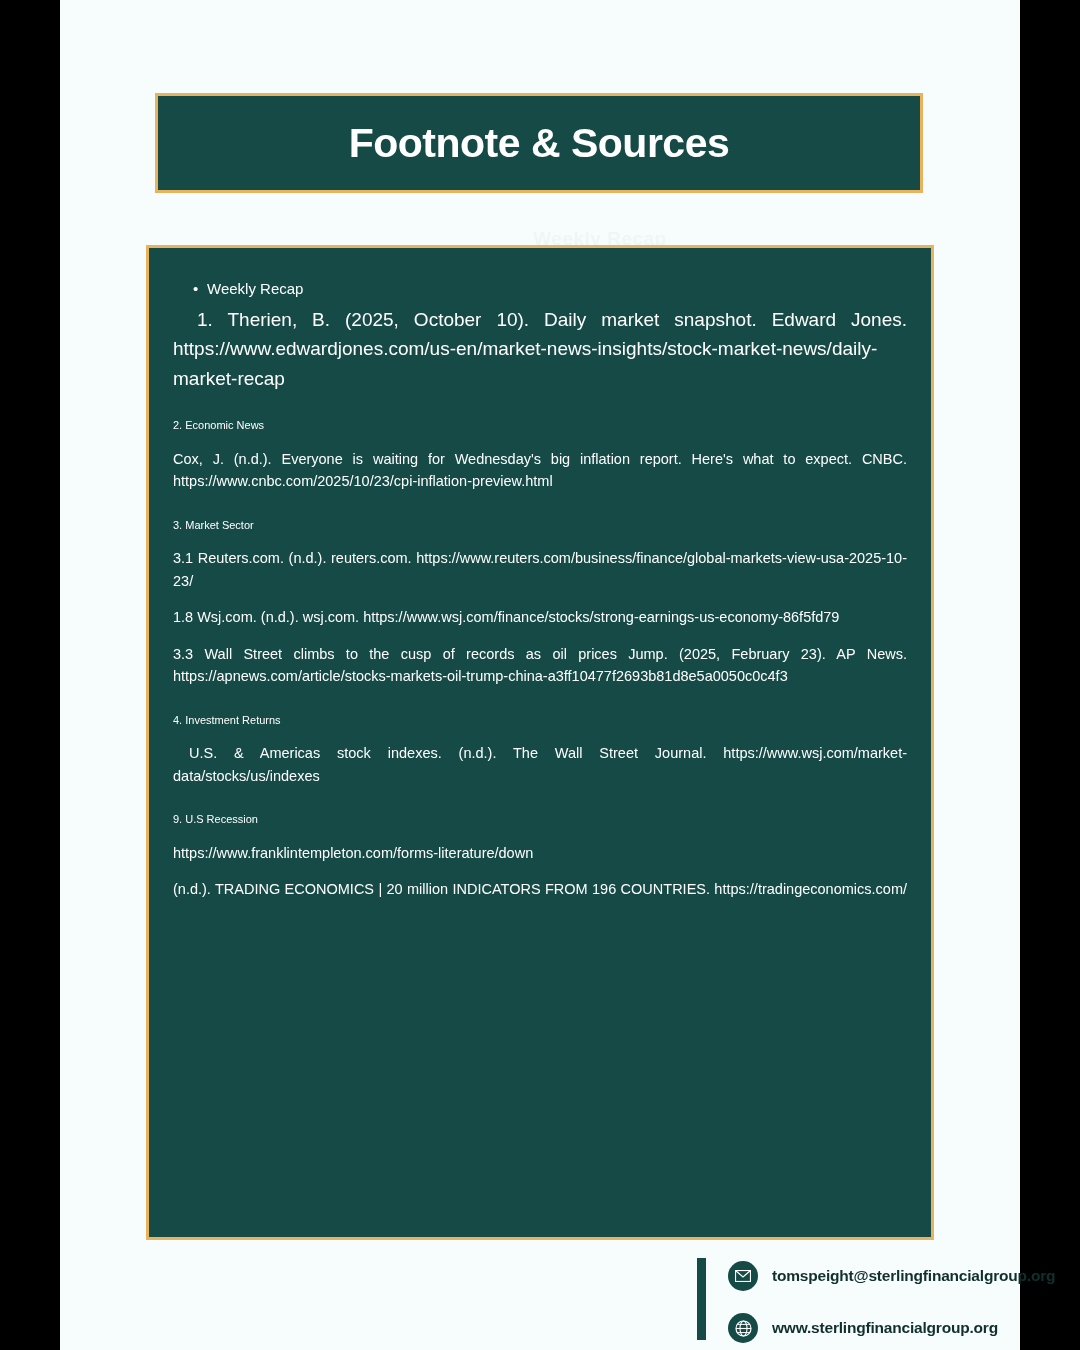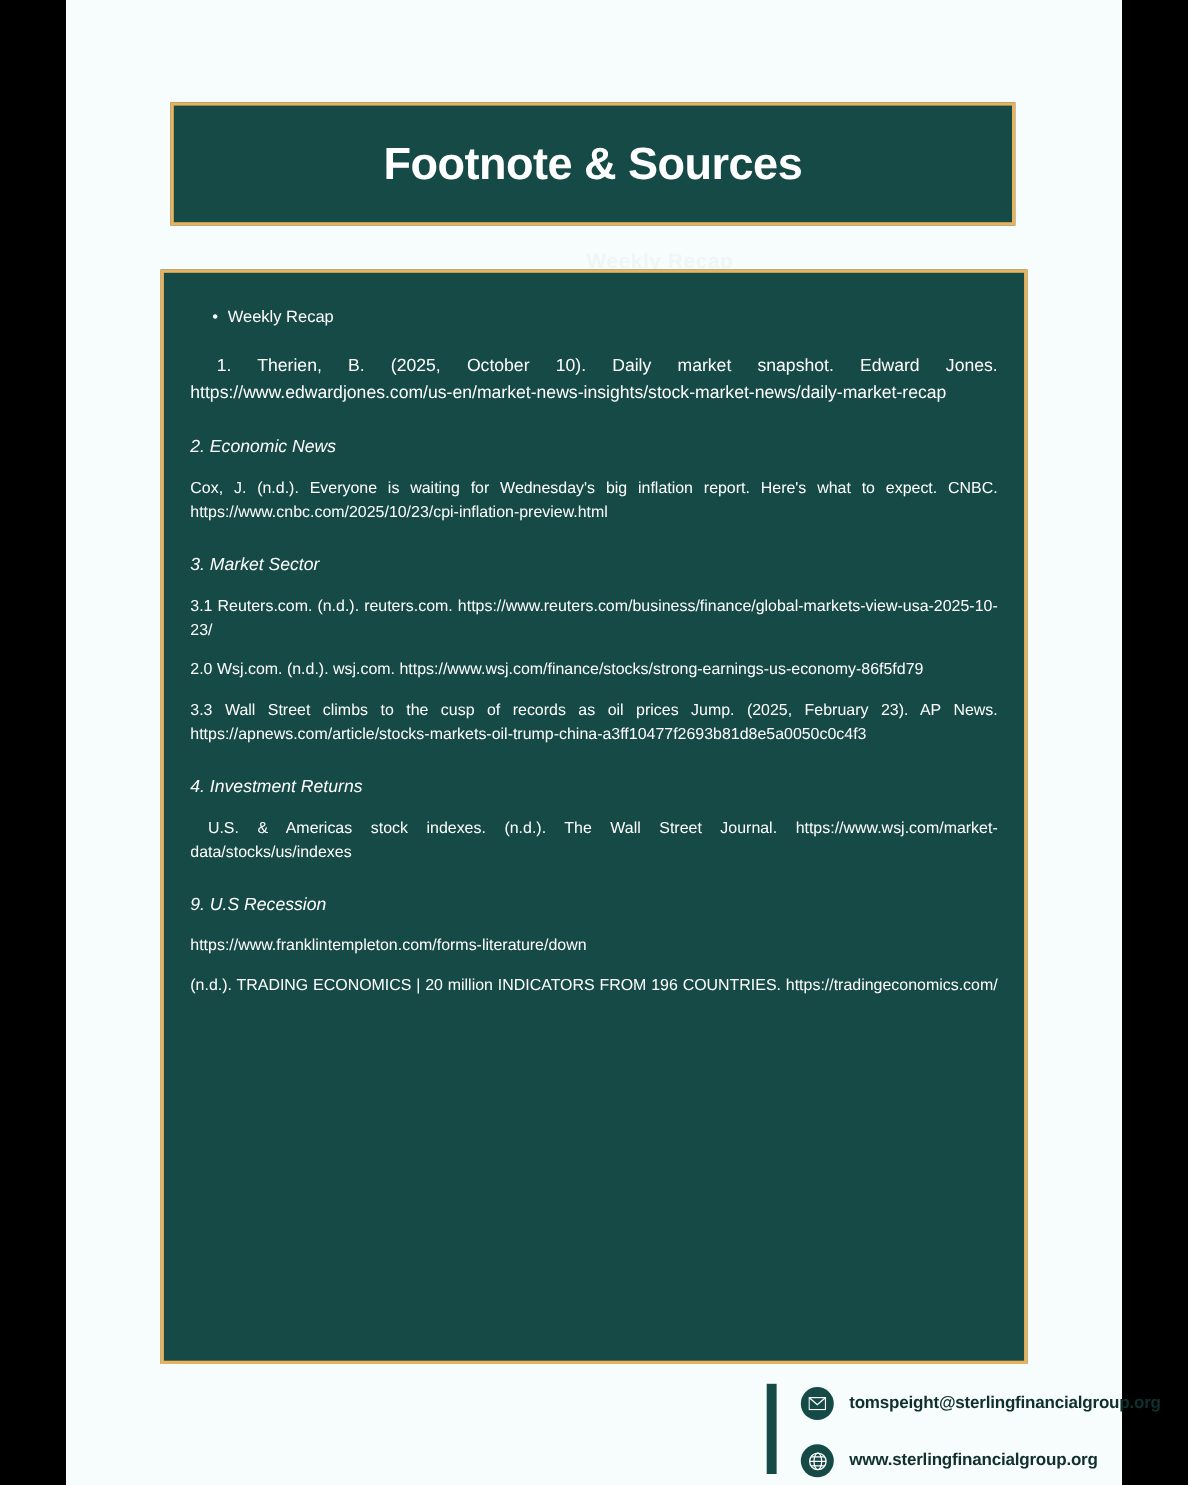--- a/index.html
+++ b/index.html
@@ -20,21 +20,21 @@
     width: 960px;
     height: 1350px;
     background: #f7fcfc;
   }
   
   .title-banner {
     position: absolute;
     left: 95px;
     top: 93px;
     width: 768px;
-    height: 112px;
+    height: 100px;
     background: #164a46;
     border: 3px solid #e9b25c;
     box-sizing: border-box;
     display: flex;
     align-items: center;
     justify-content: center;
   }
   .title-text {
     color: #ffffff;
     font-size: 41px;
@@ -73,31 +73,30 @@
     align-items: baseline;
     margin: 10px 0 6px 20px;
     font-size: 15px;
   }
   .bullet-dot {
     width: 14px;
     font-size: 15px;
     line-height: 1;
   }
   .entry-first {
-    margin: 24px 0 0 0;
-    font-size: 16px;
+    margin: 8px 0 0 0;
+    font-size: 19px;
     line-height: 1.55;
     text-align: justify;
     text-indent: 24px;
   }
   .section-head {
     margin: 24px 0 0 0;
-    font-size: 16px;
+    font-size: 11px;
     line-height: 1.5;
-    font-style: italic;
   }
   .entry {
     margin: 14px 0 0 0;
     font-size: 14.5px;
     line-height: 1.55;
     text-align: justify;
   }
   .entry.indent {
     text-indent: 16px;
   }
@@ -170,21 +169,21 @@
       <span>Weekly Recap</span>
     </div>
 
     <p class="entry-first justify-all">1. Therien, B. (2025, October 10). Daily market snapshot. Edward Jones. https://www.edwardjones.com/us-en/market-news-insights/stock-market-news/daily-market-recap</p>
 
     <p class="section-head">2. Economic News</p>
     <p class="entry">Cox, J. (n.d.). Everyone is waiting for Wednesday's big inflation report. Here's what to expect. CNBC. https://www.cnbc.com/2025/10/23/cpi-inflation-preview.html</p>
 
     <p class="section-head">3. Market Sector</p>
     <p class="entry">3.1 Reuters.com. (n.d.). reuters.com. https://www.reuters.com/business/finance/global-markets-view-usa-2025-10-23/</p>
-    <p class="entry">2.0 Wsj.com. (n.d.). wsj.com. https://www.wsj.com/finance/stocks/strong-earnings-us-economy-86f5fd79</p>
+    <p class="entry">1.8 Wsj.com. (n.d.). wsj.com. https://www.wsj.com/finance/stocks/strong-earnings-us-economy-86f5fd79</p>
     <p class="entry">3.3 Wall Street climbs to the cusp of records as oil prices Jump. (2025, February 23). AP News. https://apnews.com/article/stocks-markets-oil-trump-china-a3ff10477f2693b81d8e5a0050c0c4f3</p>
 
     <p class="section-head">4. Investment Returns</p>
     <p class="entry indent">U.S. &amp; Americas stock indexes. (n.d.). The Wall Street Journal. https://www.wsj.com/market-data/stocks/us/indexes</p>
 
     <p class="section-head">9. U.S Recession</p>
     <p class="entry underline">https://www.franklintempleton.com/forms-literature/down</p>
     <p class="entry underline justify-all">(n.d.). TRADING ECONOMICS | 20 million INDICATORS FROM 196 COUNTRIES. https://tradingeconomics.com/</p>
 
   </div>

